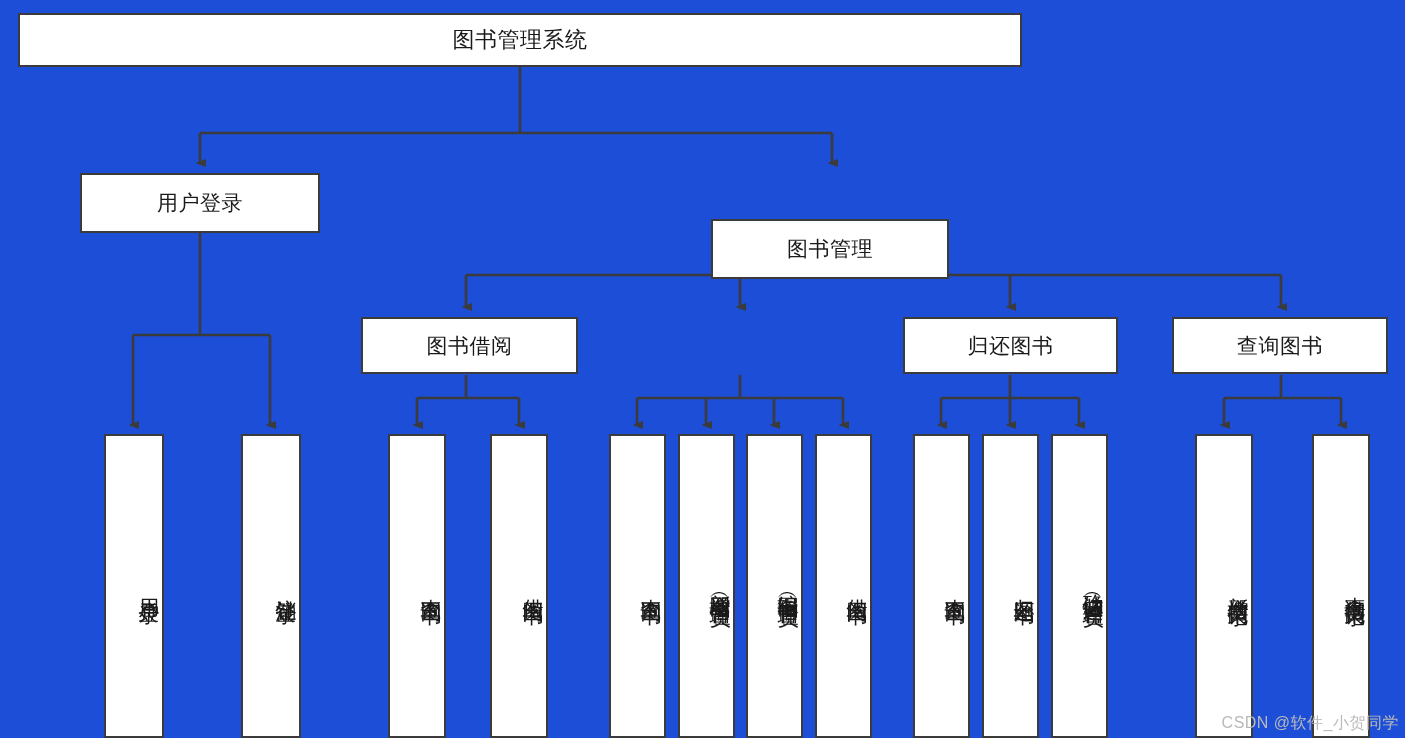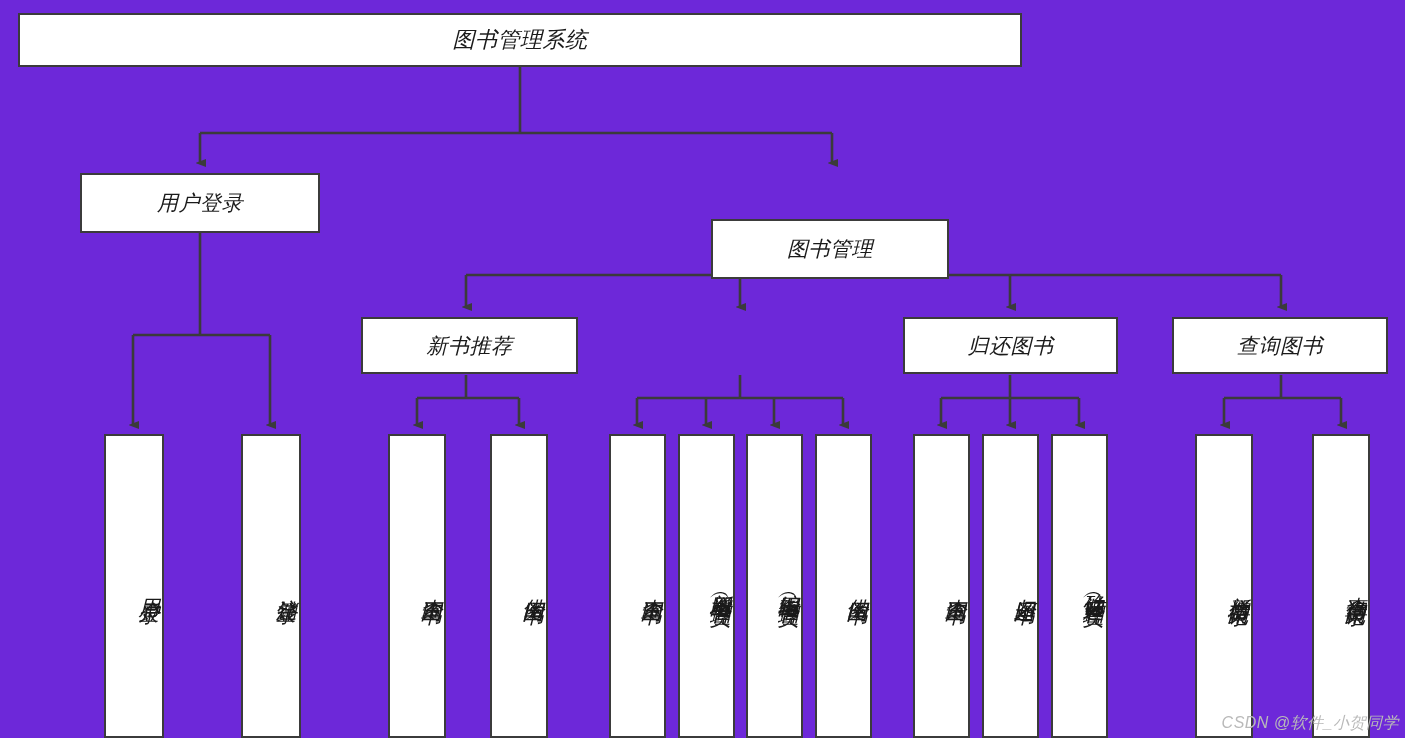--- a/index.html
+++ b/index.html
@@ -7,23 +7,22 @@
     padding: 0;
     background: #ffffff;
   }
   body {
     font-family: "Liberation Sans", "DejaVu Sans", sans-serif;
   }
   #canvas {
     position: relative;
     width: 1405px;
     height: 738px;
-    background: #6d28d9;
+    background: #1d4ed8;
     overflow: hidden;
-    font-style: italic;
   }
   .node {
     position: absolute;
     box-sizing: border-box;
     border: 2px solid #3b3b3b;
     background: #ffffff;
     display: flex;
     align-items: center;
     justify-content: center;
     color: #1a1a1a;
@@ -129,21 +128,21 @@
   </div>
 
   <div class="node horiz" style="left:80px; top:173px; width:240px; height:60px;">
     <span>用户登录</span>
   </div>
   <div class="node horiz" style="left:711px; top:173px; width:238px; height:60px;margin-top:46px;">
     <span>图书管理</span>
   </div>
 
   <div class="node horiz" style="left:361px; top:317px; width:217px; height:57px;">
-    <span>新书推荐</span>
+    <span>图书借阅</span>
   </div>
   <div class="node horiz" style="left:903px; top:317px; width:215px; height:57px;">
     <span>归还图书</span>
   </div>
   <div class="node horiz" style="left:1172px; top:317px; width:216px; height:57px;">
     <span>查询图书</span>
   </div>
 
   <div class="node vert" style="left:104px; top:434px; width:60px; height:304px;">
     <span class="vtext">用户登录</span>

